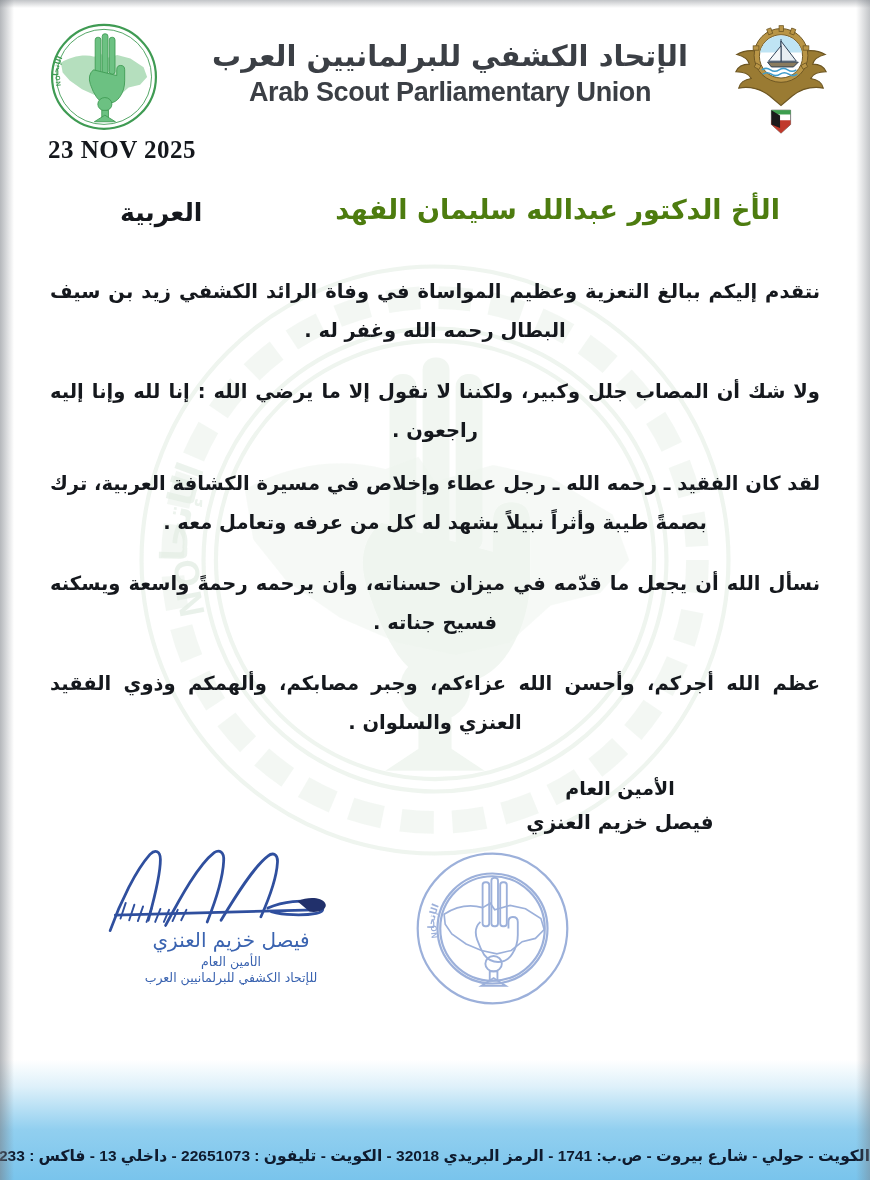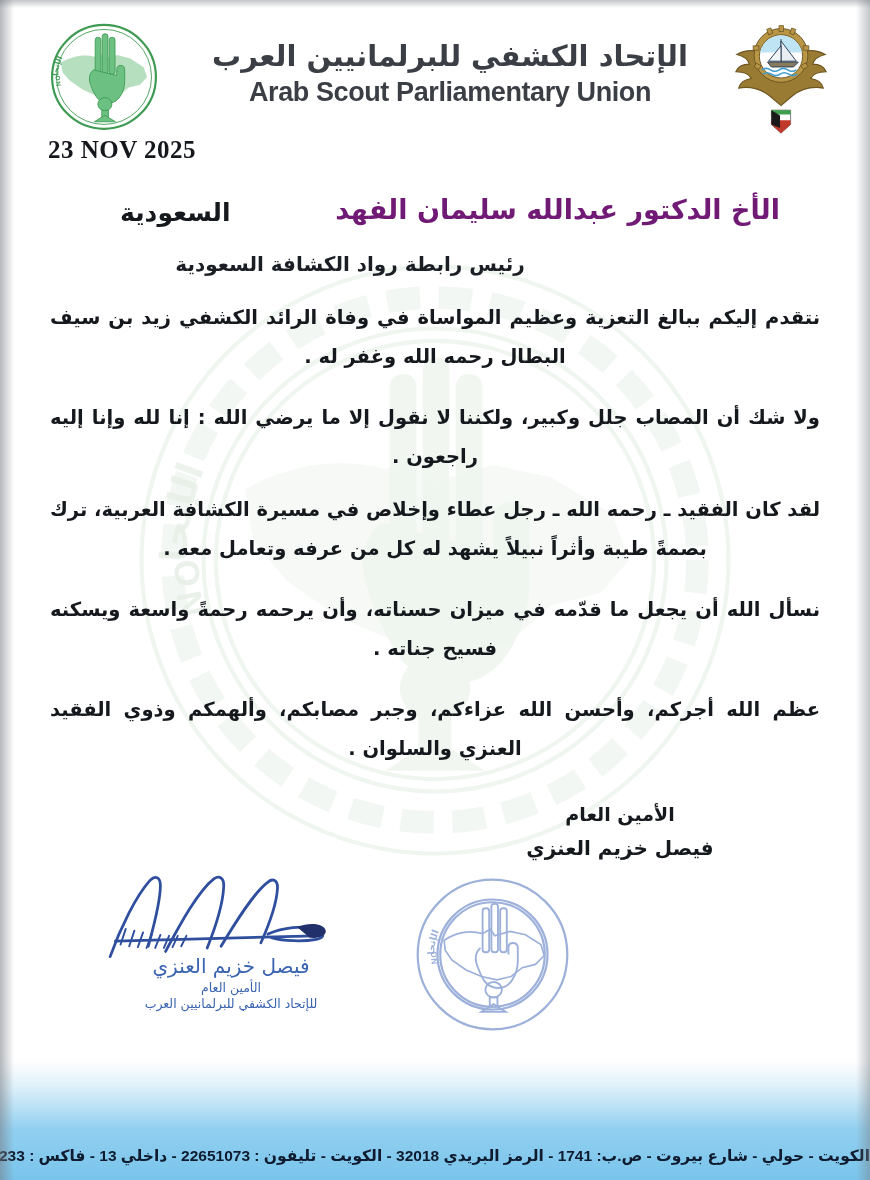--- a/index.html
+++ b/index.html
@@ -173,21 +173,21 @@
     margin-top: 14px;
   }
   .addressee-name {
     position: absolute;
     right: 50px;
     top: 0;
     direction: rtl;
     font-family: "DejaVu Sans", "Liberation Sans", sans-serif;
     font-weight: 700;
     font-size: 27px;
-    color: #701a75;
+    color: #4d7c0f;
     letter-spacing: .6px;
   }
   .addressee-honorific {
     position: absolute;
     left: 80px;
     top: 4px;
     direction: rtl;
     font-family: "DejaVu Sans", "Liberation Sans", sans-serif;
     font-weight: 700;
     font-size: 25px;
@@ -412,23 +412,22 @@
       <title>kuwait-state-emblem</title>
     </svg>
 
     <div class="doc-date">23 NOV 2025</div>
   </div>
 
   <div class="doc-body">
 
     <div class="addressee-row">
       <div class="addressee-name">الأخ الدكتور عبدالله سليمان الفهد</div>
-      <div class="addressee-honorific">السعودية</div>
+      <div class="addressee-honorific">العربية</div>
     </div>
-    <div class="addressee-title">رئيس رابطة رواد الكشافة السعودية</div>
 
     <p class="para">نتقدم إليكم ببالغ التعزية وعظيم المواساة في وفاة الرائد الكشفي زيد بن سيف البطال رحمه الله وغفر له .</p>
     <p class="para">ولا شك أن المصاب جلل وكبير، ولكننا لا نقول إلا ما يرضي الله : إنا لله وإنا إليه راجعون .</p>
     <p class="para tight">لقد كان الفقيد ـ رحمه الله ـ رجل عطاء وإخلاص في مسيرة الكشافة العربية، ترك بصمةً طيبة وأثراً نبيلاً يشهد له كل من عرفه وتعامل معه .</p>
     <p class="para">نسأل الله أن يجعل ما قدّمه في ميزان حسناته، وأن يرحمه رحمةً واسعة ويسكنه فسيح جناته .</p>
     <p class="para">عظم الله أجركم، وأحسن الله عزاءكم، وجبر مصابكم، وألهمكم وذوي الفقيد العنزي والسلوان .</p>
 
     <div class="sign-block">
       <div class="sign-line">الأمين العام</div>
       <div class="sign-line sign-name">فيصل خزيم العنزي</div>

